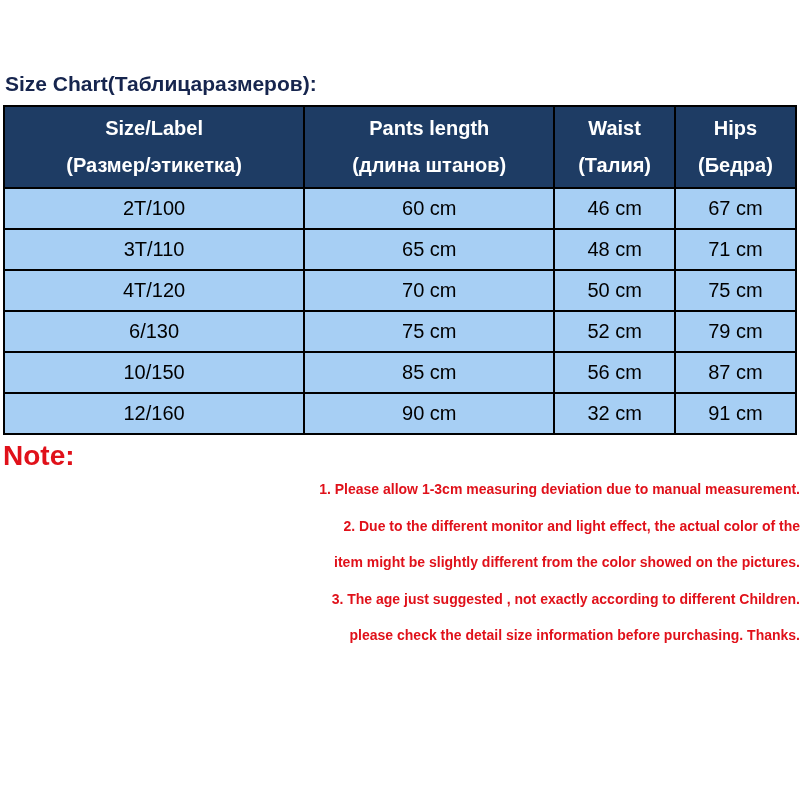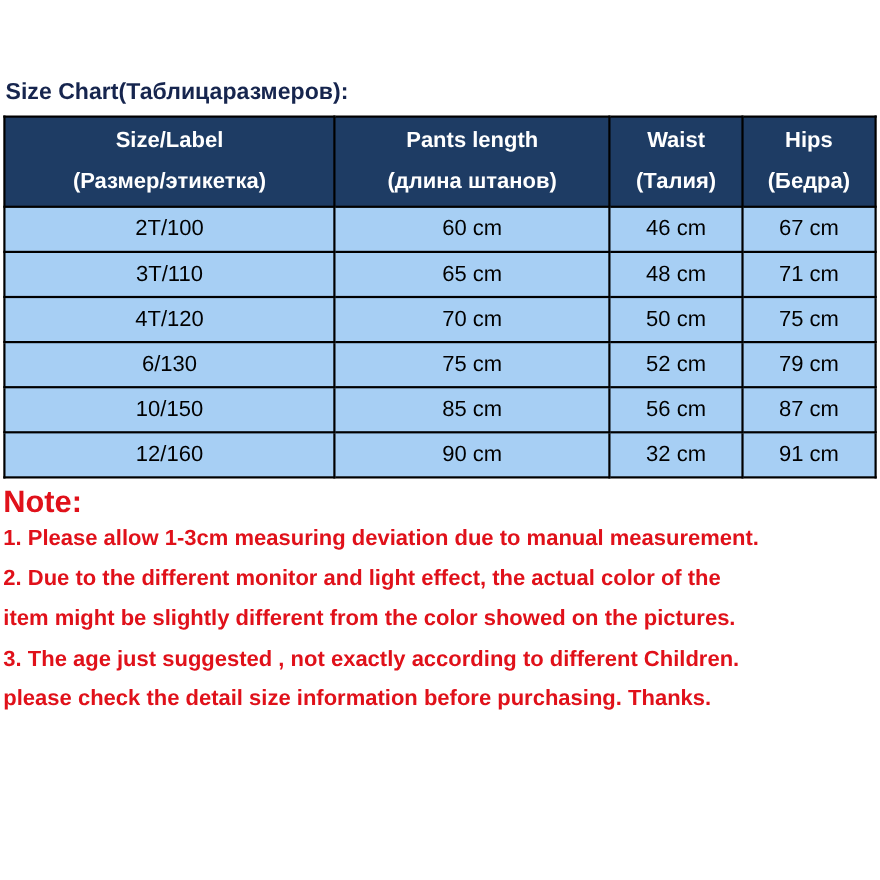--- a/index.html
+++ b/index.html
@@ -63,22 +63,23 @@
   .notes {
     margin: 6px 0 0 3px;
     color: #e0111a;
     font-weight: bold;
   }
   .note-heading {
     font-size: 28px;
     line-height: 30px;
   }
   .note-line {
-    font-size: 20px;
+    font-size: 14px;
     line-height: 36.5px;
+    text-align: right;
   }
 </style>
 </head>
 <body>
 
 <div class="page">
 
   <h1 class="title">Size Chart(Таблицаразмеров):</h1>
 
   <table class="size-table">

